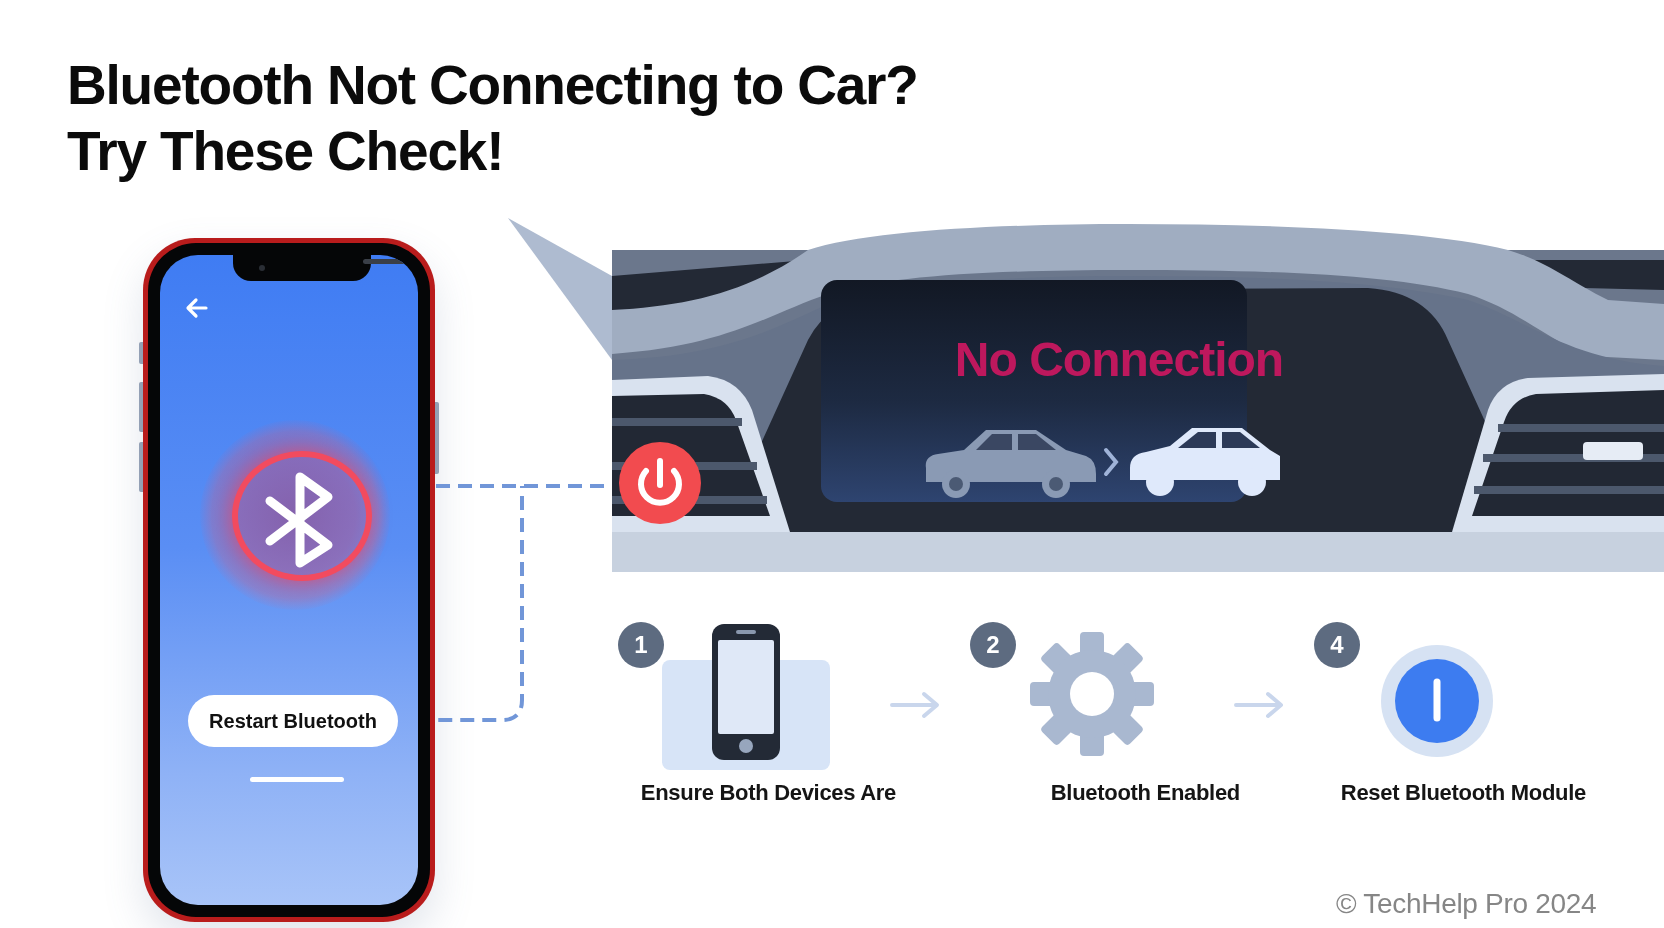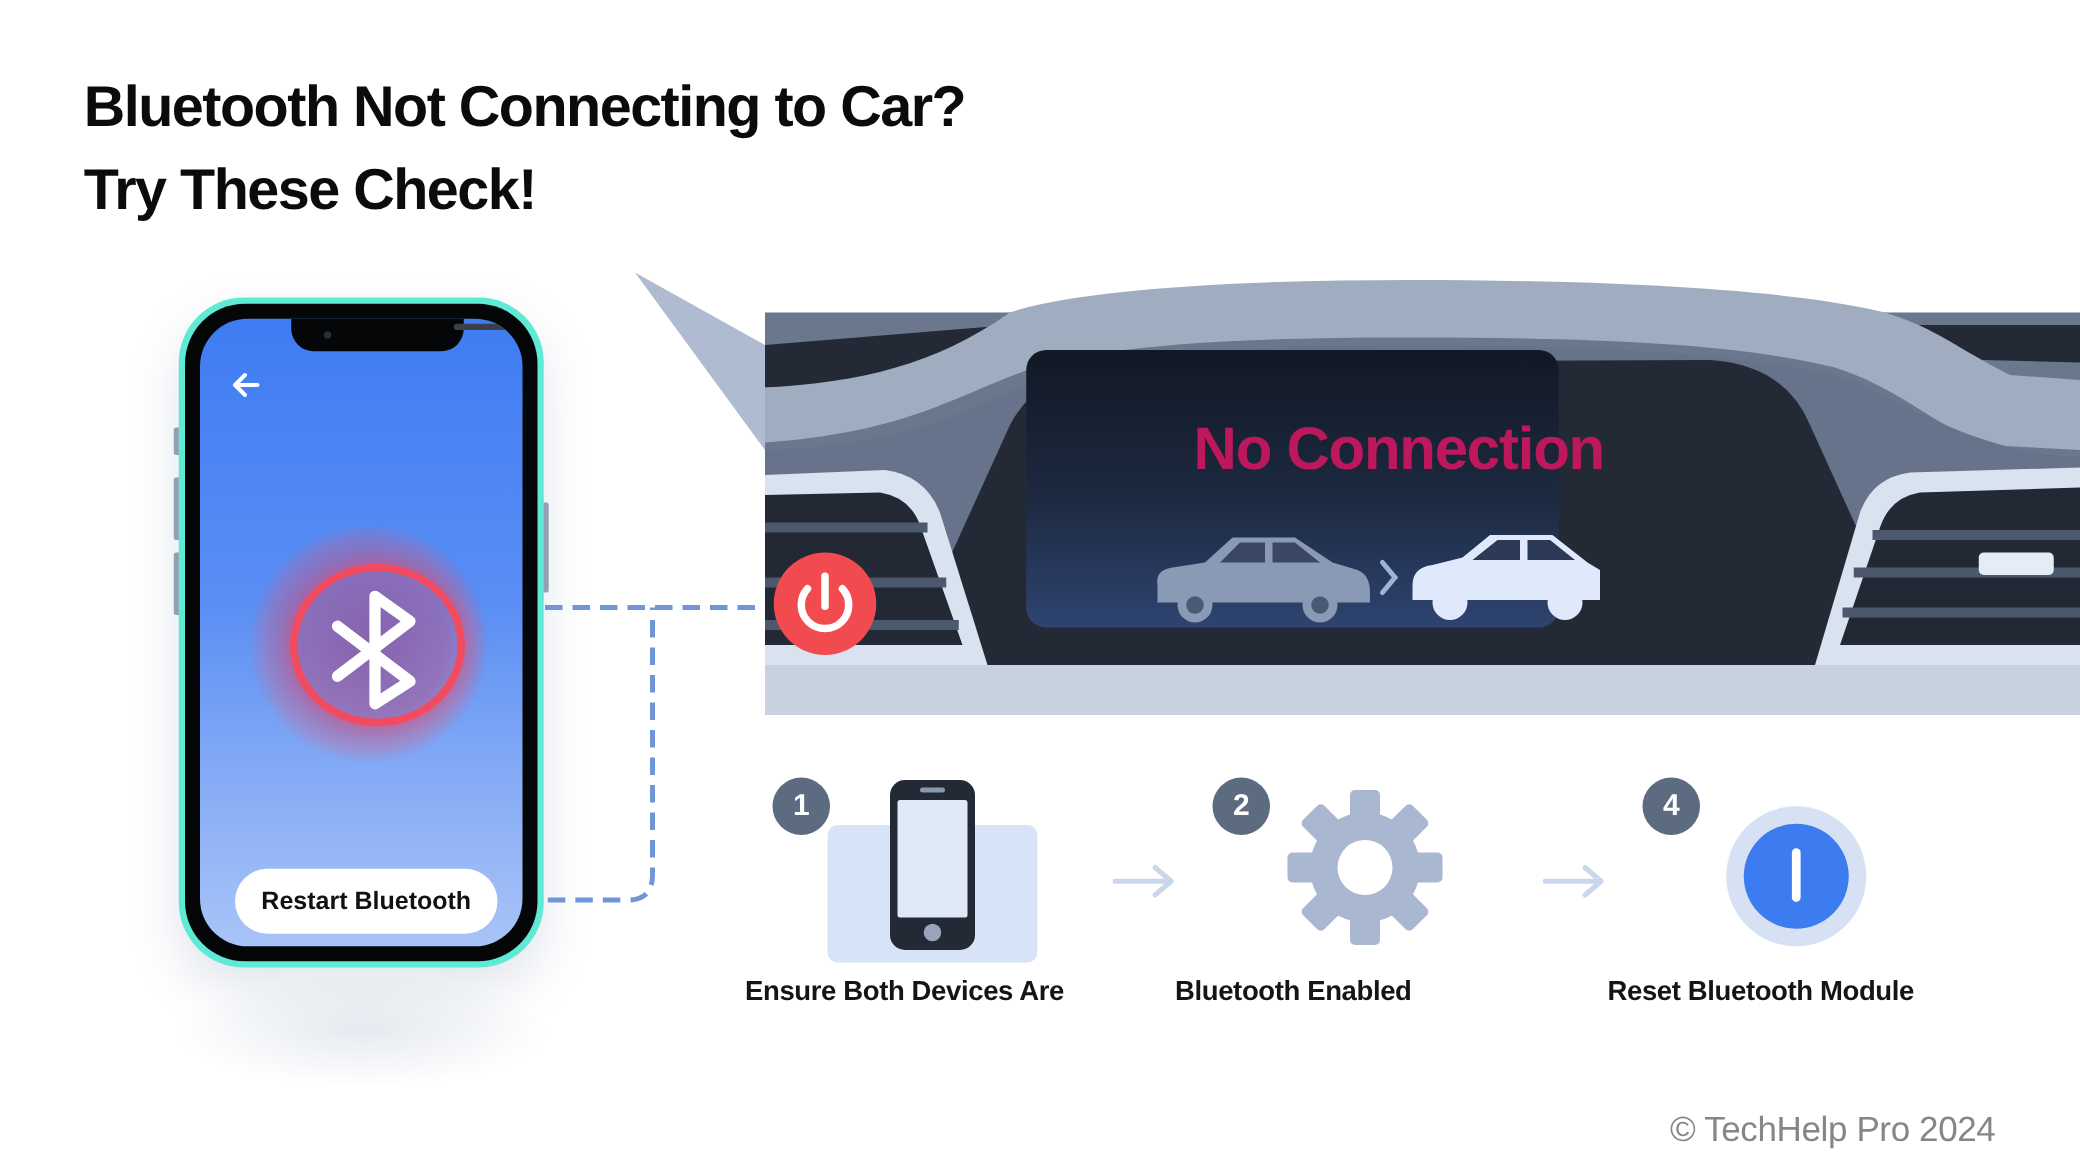--- a/index.html
+++ b/index.html
@@ -7,33 +7,33 @@
     width:1664px; height:928px; position:relative; overflow:hidden;
     background:#ffffff;
     font-family:"Liberation Sans", sans-serif;
   }
   .abs { position:absolute; }
 
   
   .title {
     left:67px; top:52px; margin:0;
     font-family:"Liberation Sans", sans-serif;
-    font-weight:700; font-size:46px; line-height:66px;
+    font-weight:700; font-size:55px; line-height:66px;
     color:#0b0b0b; letter-spacing:-1.2px;
   }
   .title span { display:block; }
 
   
   .phone-shadow {
     left:140px; top:780px; width:300px; height:90px;
     background:radial-gradient(ellipse at center, rgba(120,140,170,0.18), rgba(255,255,255,0) 70%);
   }
   .phone {
-    left:143px; top:238px; width:292px; height:536px;
-    border-radius:52px; background:#5eead4;
+    left:143px; top:238px; width:292px; height:684px;
+    border-radius:52px; background:#b91c1c;
     box-shadow: 0 18px 40px rgba(90,110,150,0.18);
   }
   .phone-inner {
     position:absolute; left:5px; top:5px; right:5px; bottom:5px;
     border-radius:48px; background:#050607;
   }
   .screen {
     position:absolute; left:12px; top:12px; right:12px; bottom:12px;
     border-radius:38px; overflow:hidden;
     background:linear-gradient(180deg, #3f7cf3 0%, #5a8ef4 45%, #8fb2f6 80%, #a8c4f8 100%);
@@ -78,21 +78,21 @@
   .cars { left:920px; top:420px; width:360px; height:90px; }
   .power-btn { left:618px; top:441px; width:84px; height:84px; cursor:pointer; }
 
   
   .badge {
     width:46px; height:46px; border-radius:50%; background:#5d6b80;
     color:#fff; font-family:"Liberation Sans", sans-serif; font-weight:700; font-size:24px;
     display:flex; align-items:center; justify-content:center;
   }
   .step-label {
-    text-align:left; font-family:"Liberation Sans", sans-serif; font-weight:700;
+    text-align:right; font-family:"Liberation Sans", sans-serif; font-weight:700;
     font-size:22px; line-height:30px; color:#151515; letter-spacing:-0.3px;
   }
   .step-label span { display:block; }
   .step-arrow { width:52px; height:30px; }
 
   .copyright {
     left:1336px; top:856px; font-family:"Liberation Sans", sans-serif;
     font-size:28px; color:#868686; letter-spacing:-0.3px;margin-top:32px;
   }
 </style>

